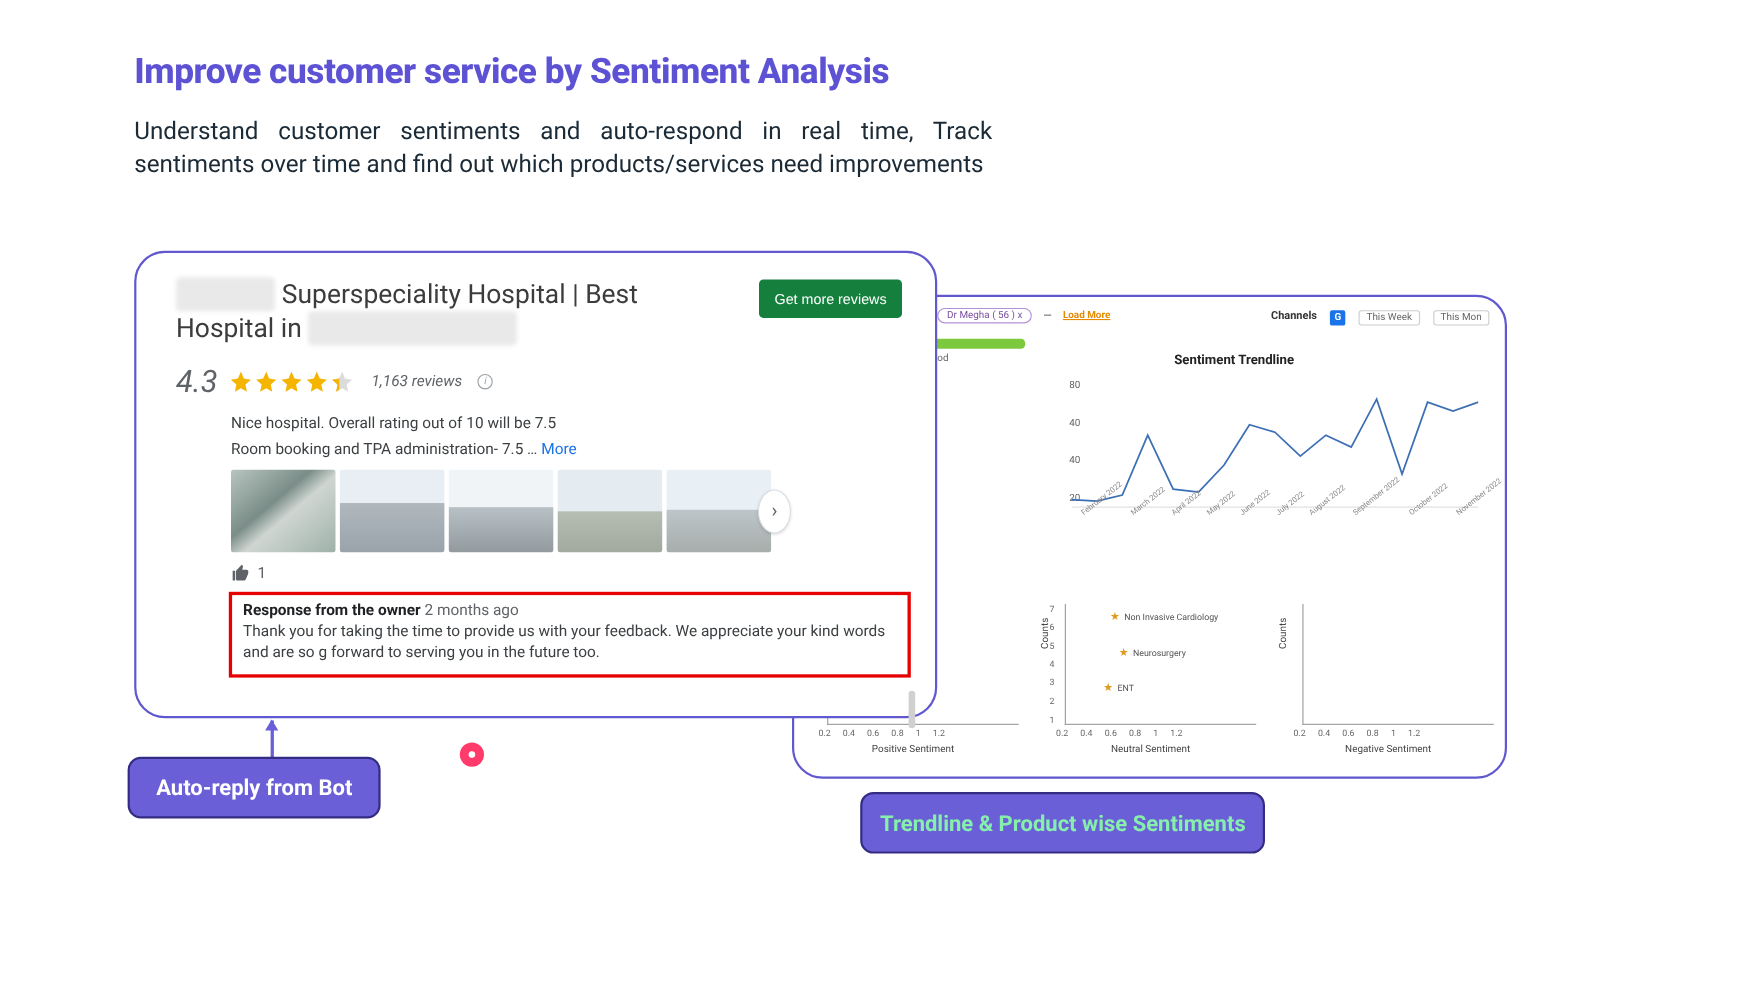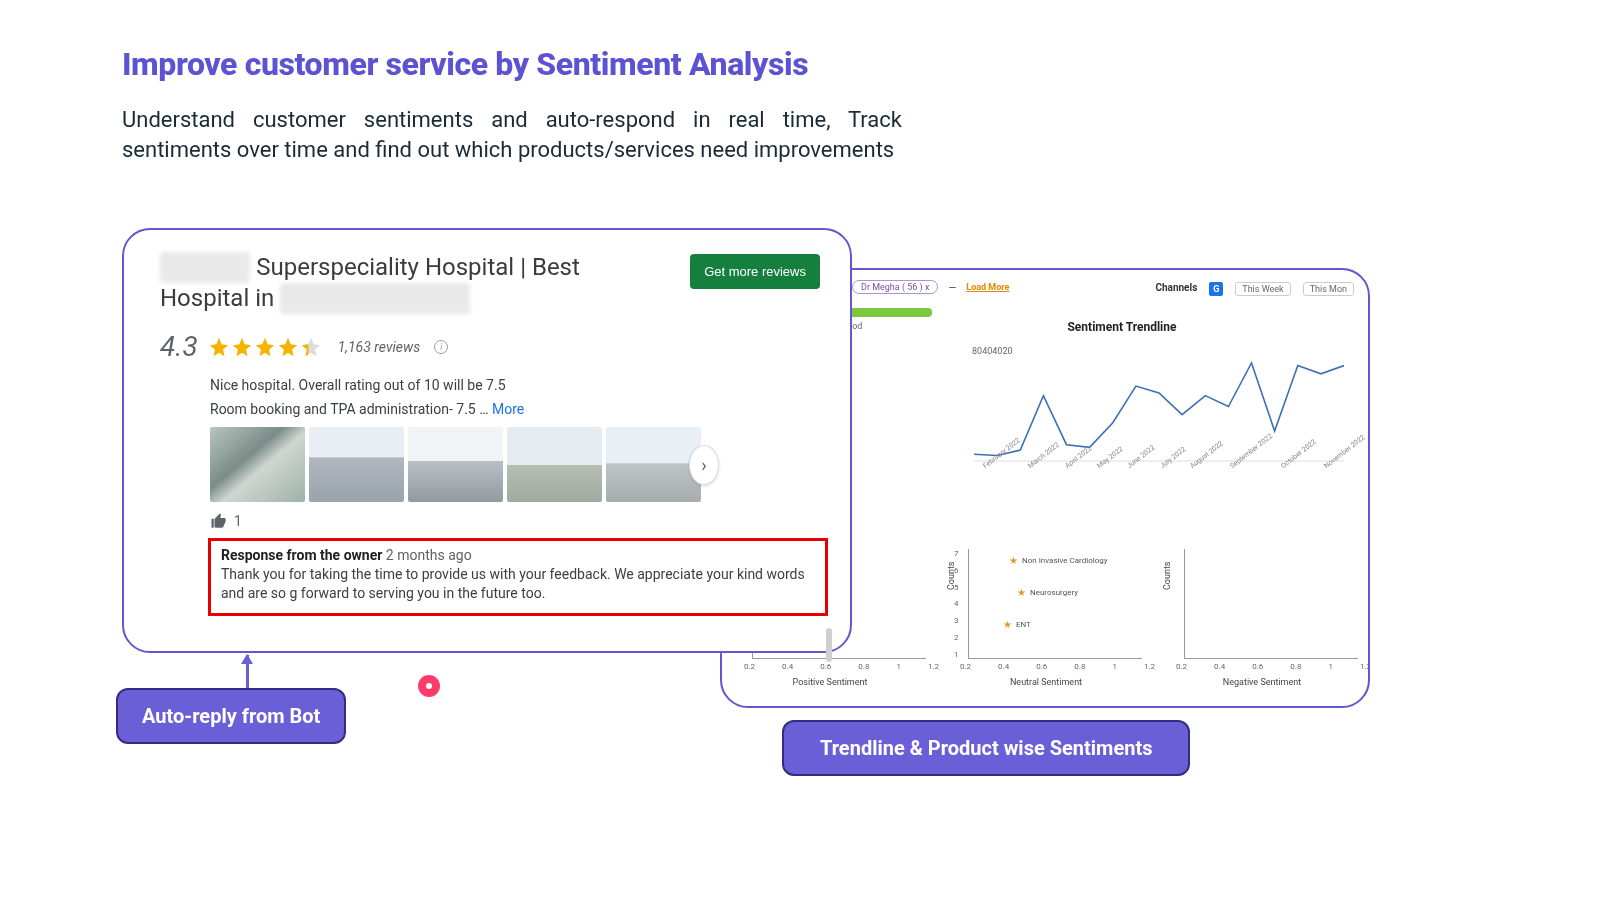--- a/index.html
+++ b/index.html
@@ -161,29 +161,29 @@
   .filter-row { position:absolute; left:130px; top:10px; display:flex; gap:10px; align-items:center; }
   .pill-out { border:1px solid #b191d4; color:#7b4fa3; border-radius:10px; padding:1px 8px; font-size:9px; }
   .load-more { color:#e38a00; font-size:9px; font-weight:700; text-decoration:underline; }
 
   .left-stub { position:absolute; left:125px; top:38px; width:90px; }
   .green-bar{ height:9px; width:85px; background:#7cc93e; border-radius:4px; margin-bottom:4px; }
   .mini-txt{ font-size:9px; color:#666; }
 
   .trend-title{ position:absolute; left:250px; top:50px; font-size:12px; font-weight:700; color:#222; width:300px; text-align:center; }
   .trend-chart{ position:absolute; left:252px; top:76px; width:370px; height:130px; }
-  .y-ticks { position:absolute; left:250px; top:76px; font-size:9px; color:#666; display:flex; flex-direction:row; height:112px; justify-content:space-between; }
+  .y-ticks { position:absolute; left:250px; top:76px; font-size:9px; color:#666; display:flex; flex-direction:column; height:112px; justify-content:space-between; }
   .x-labels{ position:absolute; left:262px; top:193px; width:365px; display:flex; justify-content:space-between; font-size:7px; color:#888; }
   .x-labels span{ transform:rotate(-38deg); transform-origin:left; white-space:nowrap; }
 
   .mini-charts{ position:absolute; left:8px; top:275px; width:632px; display:flex; justify-content:space-between; }
   .mini-chart{ width:200px; height:140px; position:relative; }
   .mc-ylabel{ position:absolute; left:0; top:45px; transform:rotate(-90deg); transform-origin:left top; font-size:9px; color:#444; }
   .mc-xlabel{ position:absolute; left:0; right:0; bottom:-2px; text-align:center; font-size:9px; color:#444; }
-  .mc-ticks{ position:absolute; left:14px; bottom:14px; display:flex; gap:27px; font-size:8px; color:#666; }
+  .mc-ticks{ position:absolute; left:14px; bottom:14px; display:flex; gap:11px; font-size:8px; color:#666; }
   .mc-body{ position:absolute; left:22px; top:4px; right:4px; bottom:26px; border-left:1px solid #999; border-bottom:1px solid #999; }
   .mc-yt{ position:absolute; left:8px; top:4px; bottom:26px; display:flex; flex-direction:column; justify-content:space-between; font-size:8px; color:#666; }
   .dept-row{ position:absolute; display:flex; align-items:center; gap:4px; font-size:8px; color:#555; }
   .star-tiny{ color:#3aa12f; font-size:10px; }
   .star-tiny.orange{ color:#e09b1f; }
 
   
   .callout-auto {
     position:absolute;
     left:116px; top:688px;
@@ -200,24 +200,24 @@
     width:3px; height:36px; background:#6a5fd7;
     z-index:6;
   }
   .arrow-up::before{
     content:''; position:absolute; left:-5px; top:-1px;
     border-left:6px solid transparent; border-right:6px solid transparent; border-bottom:10px solid #6a5fd7;
   }
   .callout-trend{
     position:absolute;
     left:782px; top:720px;
-    background:#6a5fd7; color:#ffffff;
+    background:#6a5fd7; color:#86efac;
     border:2px solid #342c82;
     border-radius:12px;
-    padding:14px 36px;
+    padding:14px 16px;
     font-size:20px; font-weight:700;
     z-index:6;
   }
   .floating-dot{
     position:absolute; left:418px; top:675px;
     width:22px; height:22px; border-radius:50%;
     background:#ff3b6b; display:flex; align-items:center; justify-content:center;
     color:#fff; font-size:12px; z-index:6;
   }
   .floating-dot::after{ content:''; width:6px; height:6px; background:#fff; border-radius:50%; }

